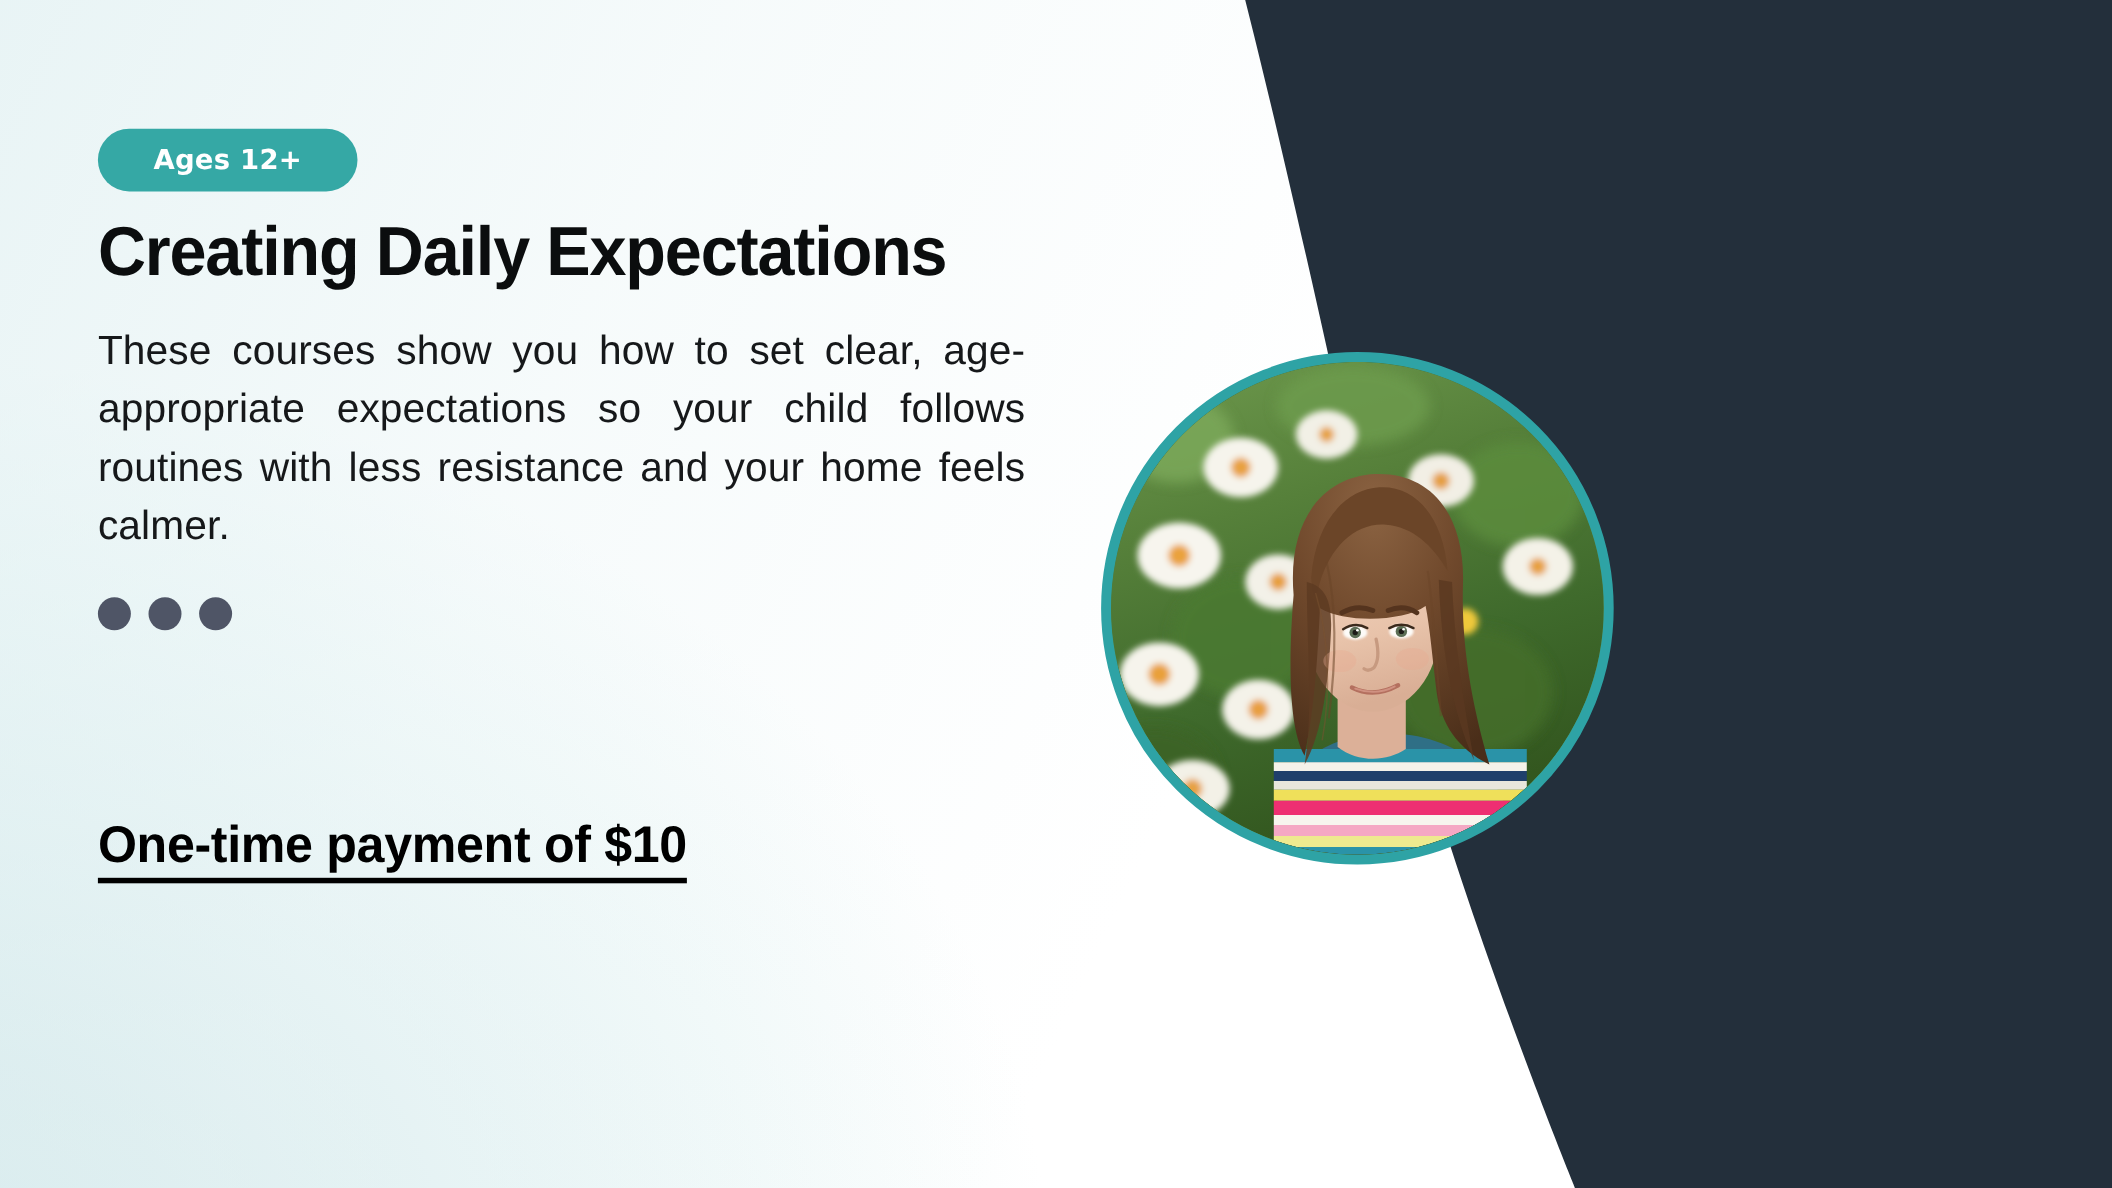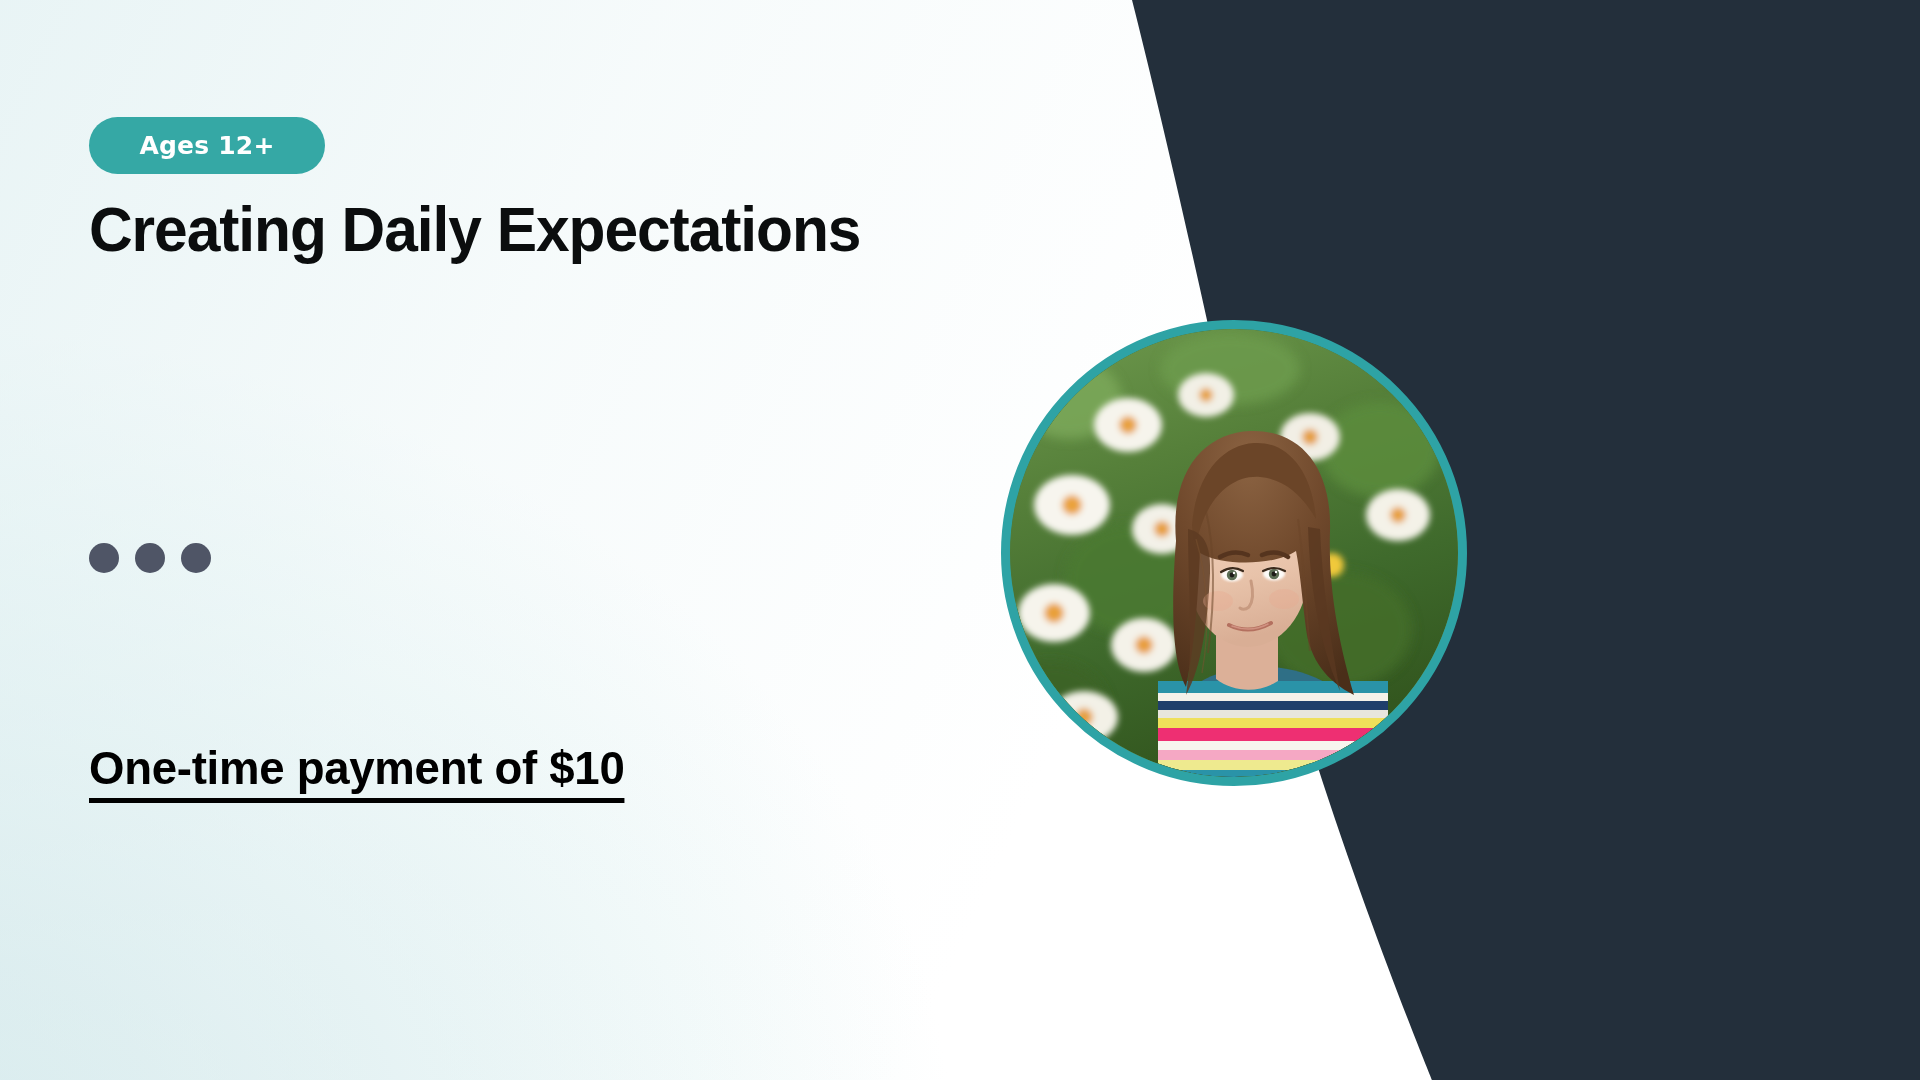--- a/index.html
+++ b/index.html
@@ -178,20 +178,21 @@
                C 148 318 100 110 72 0 Z" fill="#232f3b"></path>
     </svg>
   </div>
 
   <div class="content">
 
     <div class="badge">Ages 12+</div>
 
     <h1 class="headline">Creating Daily Expectations</h1>
 
+    <p class="body-copy">These courses show you how to set clear, age-appropriate expectations so your child follows routines with less resistance and your home feels calmer.</p>
 
     <div class="dots-row">
       <span class="dot"></span>
       <span class="dot"></span>
       <span class="dot"></span>
     </div>
 
     <a class="cta">One-time payment of $10</a>
 
   </div>

